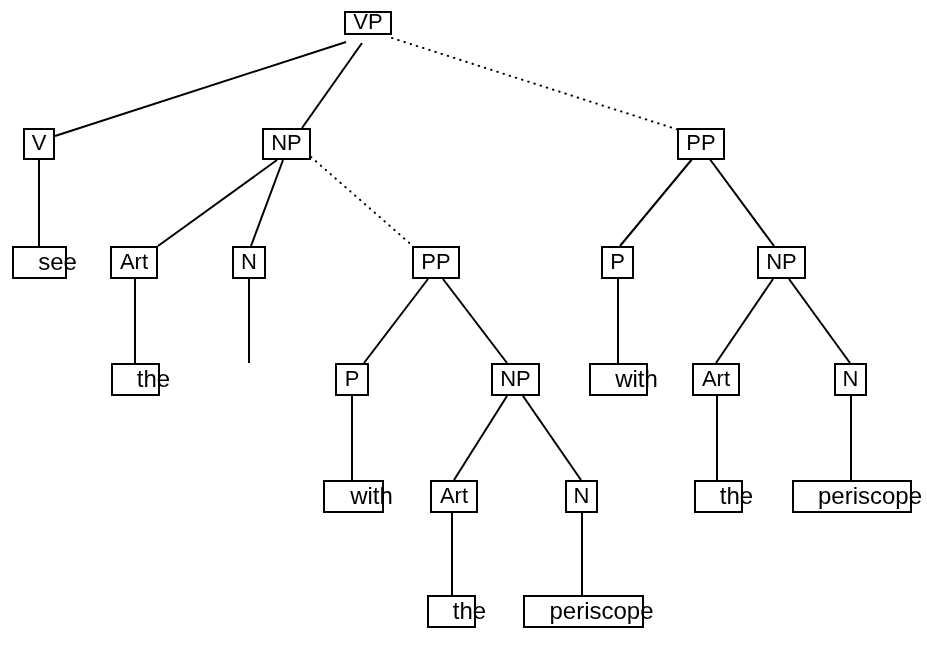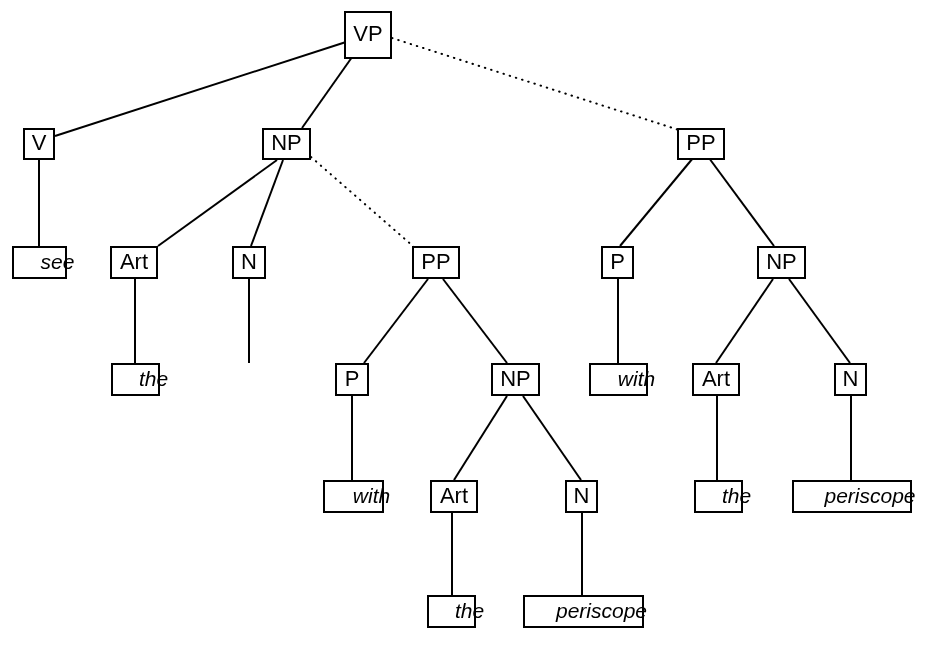--- a/index.html
+++ b/index.html
@@ -37,22 +37,21 @@
     color: #000000;
     white-space: nowrap;
     z-index: 2;
   }
   .tree-node.cat {
     font-size: 22px;
     font-style: normal;
     font-weight: normal;
   }
   .tree-node.word {
-    font-size: 21px;
-    font-style: italic;
+    font-size: 24px;
     font-weight: normal;
     padding-left: 36px;
   }
   .node-label {
     display: block;
     transform: translateY(-1px);
   }
 </style>
 </head>
 <body>
@@ -76,21 +75,21 @@
       <line x1="507" y1="396" x2="454" y2="480" stroke="#000000" stroke-width="2"></line>
       <line x1="523" y1="396" x2="581" y2="480" stroke="#000000" stroke-width="2"></line>
       <line x1="618" y1="279" x2="618" y2="363" stroke="#000000" stroke-width="2"></line>
       <line x1="773" y1="279" x2="716" y2="363" stroke="#000000" stroke-width="2"></line>
       <line x1="789" y1="279" x2="850" y2="363" stroke="#000000" stroke-width="2"></line>
       <line x1="452" y1="513" x2="452" y2="595" stroke="#000000" stroke-width="2"></line>
       <line x1="582" y1="513" x2="582" y2="595" stroke="#000000" stroke-width="2"></line>
       <line x1="717" y1="396" x2="717" y2="480" stroke="#000000" stroke-width="2"></line>
       <line x1="851" y1="396" x2="851" y2="480" stroke="#000000" stroke-width="2"></line>
     </svg>
-<div class="tree-node cat" style="left: 344px; top: 11px; width: 48px; height: 48px; border-color: rgb(0, 0, 0);">
+<div class="tree-node cat" style="left: 344px; top: 11px; width: 48px; height: 24px; border-color: rgb(0, 0, 0);">
       <span class="node-label">VP</span>
     </div>
     <div class="tree-node cat" style="left: 23px; top: 128px; width: 32px; height: 32px; border-color: rgb(0, 0, 0);">
       <span class="node-label">V</span>
     </div>
     <div class="tree-node cat" style="left: 262px; top: 128px; width: 49px; height: 32px; border-color: rgb(0, 0, 0);">
       <span class="node-label">NP</span>
     </div>
     <div class="tree-node cat" style="left: 677px; top: 128px; width: 48px; height: 32px; border-color: rgb(0, 0, 0);">
       <span class="node-label">PP</span>

